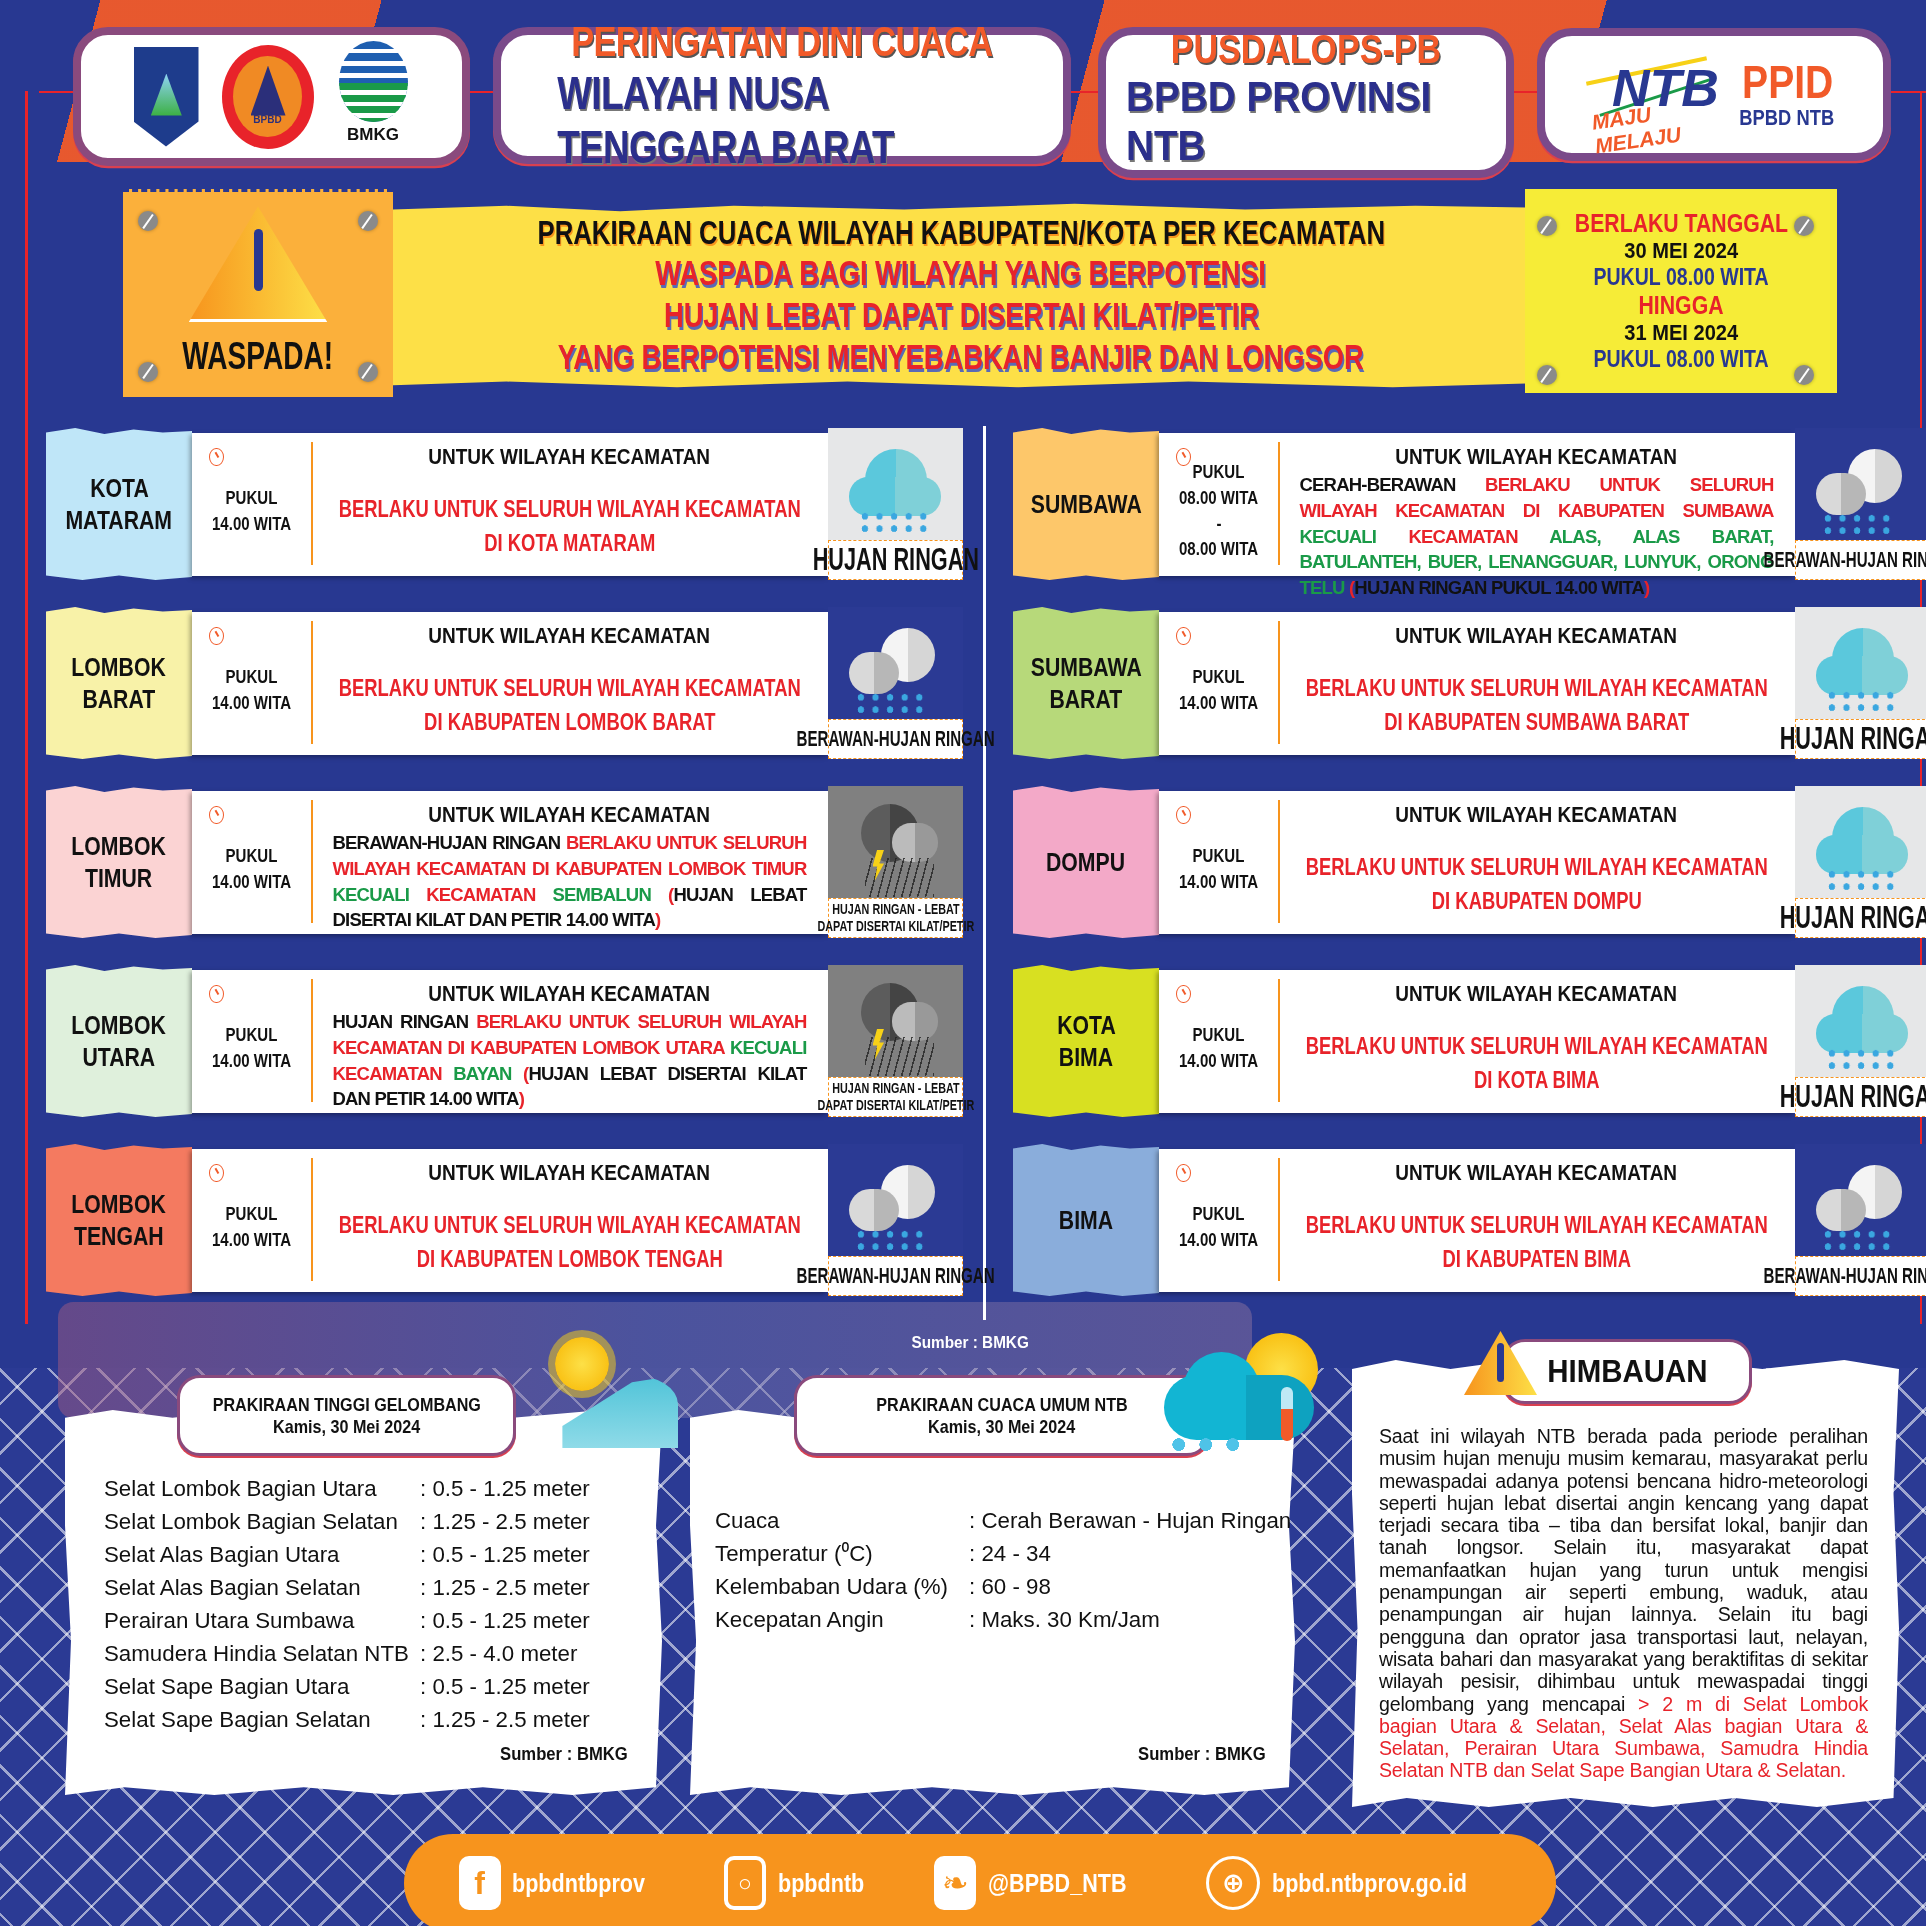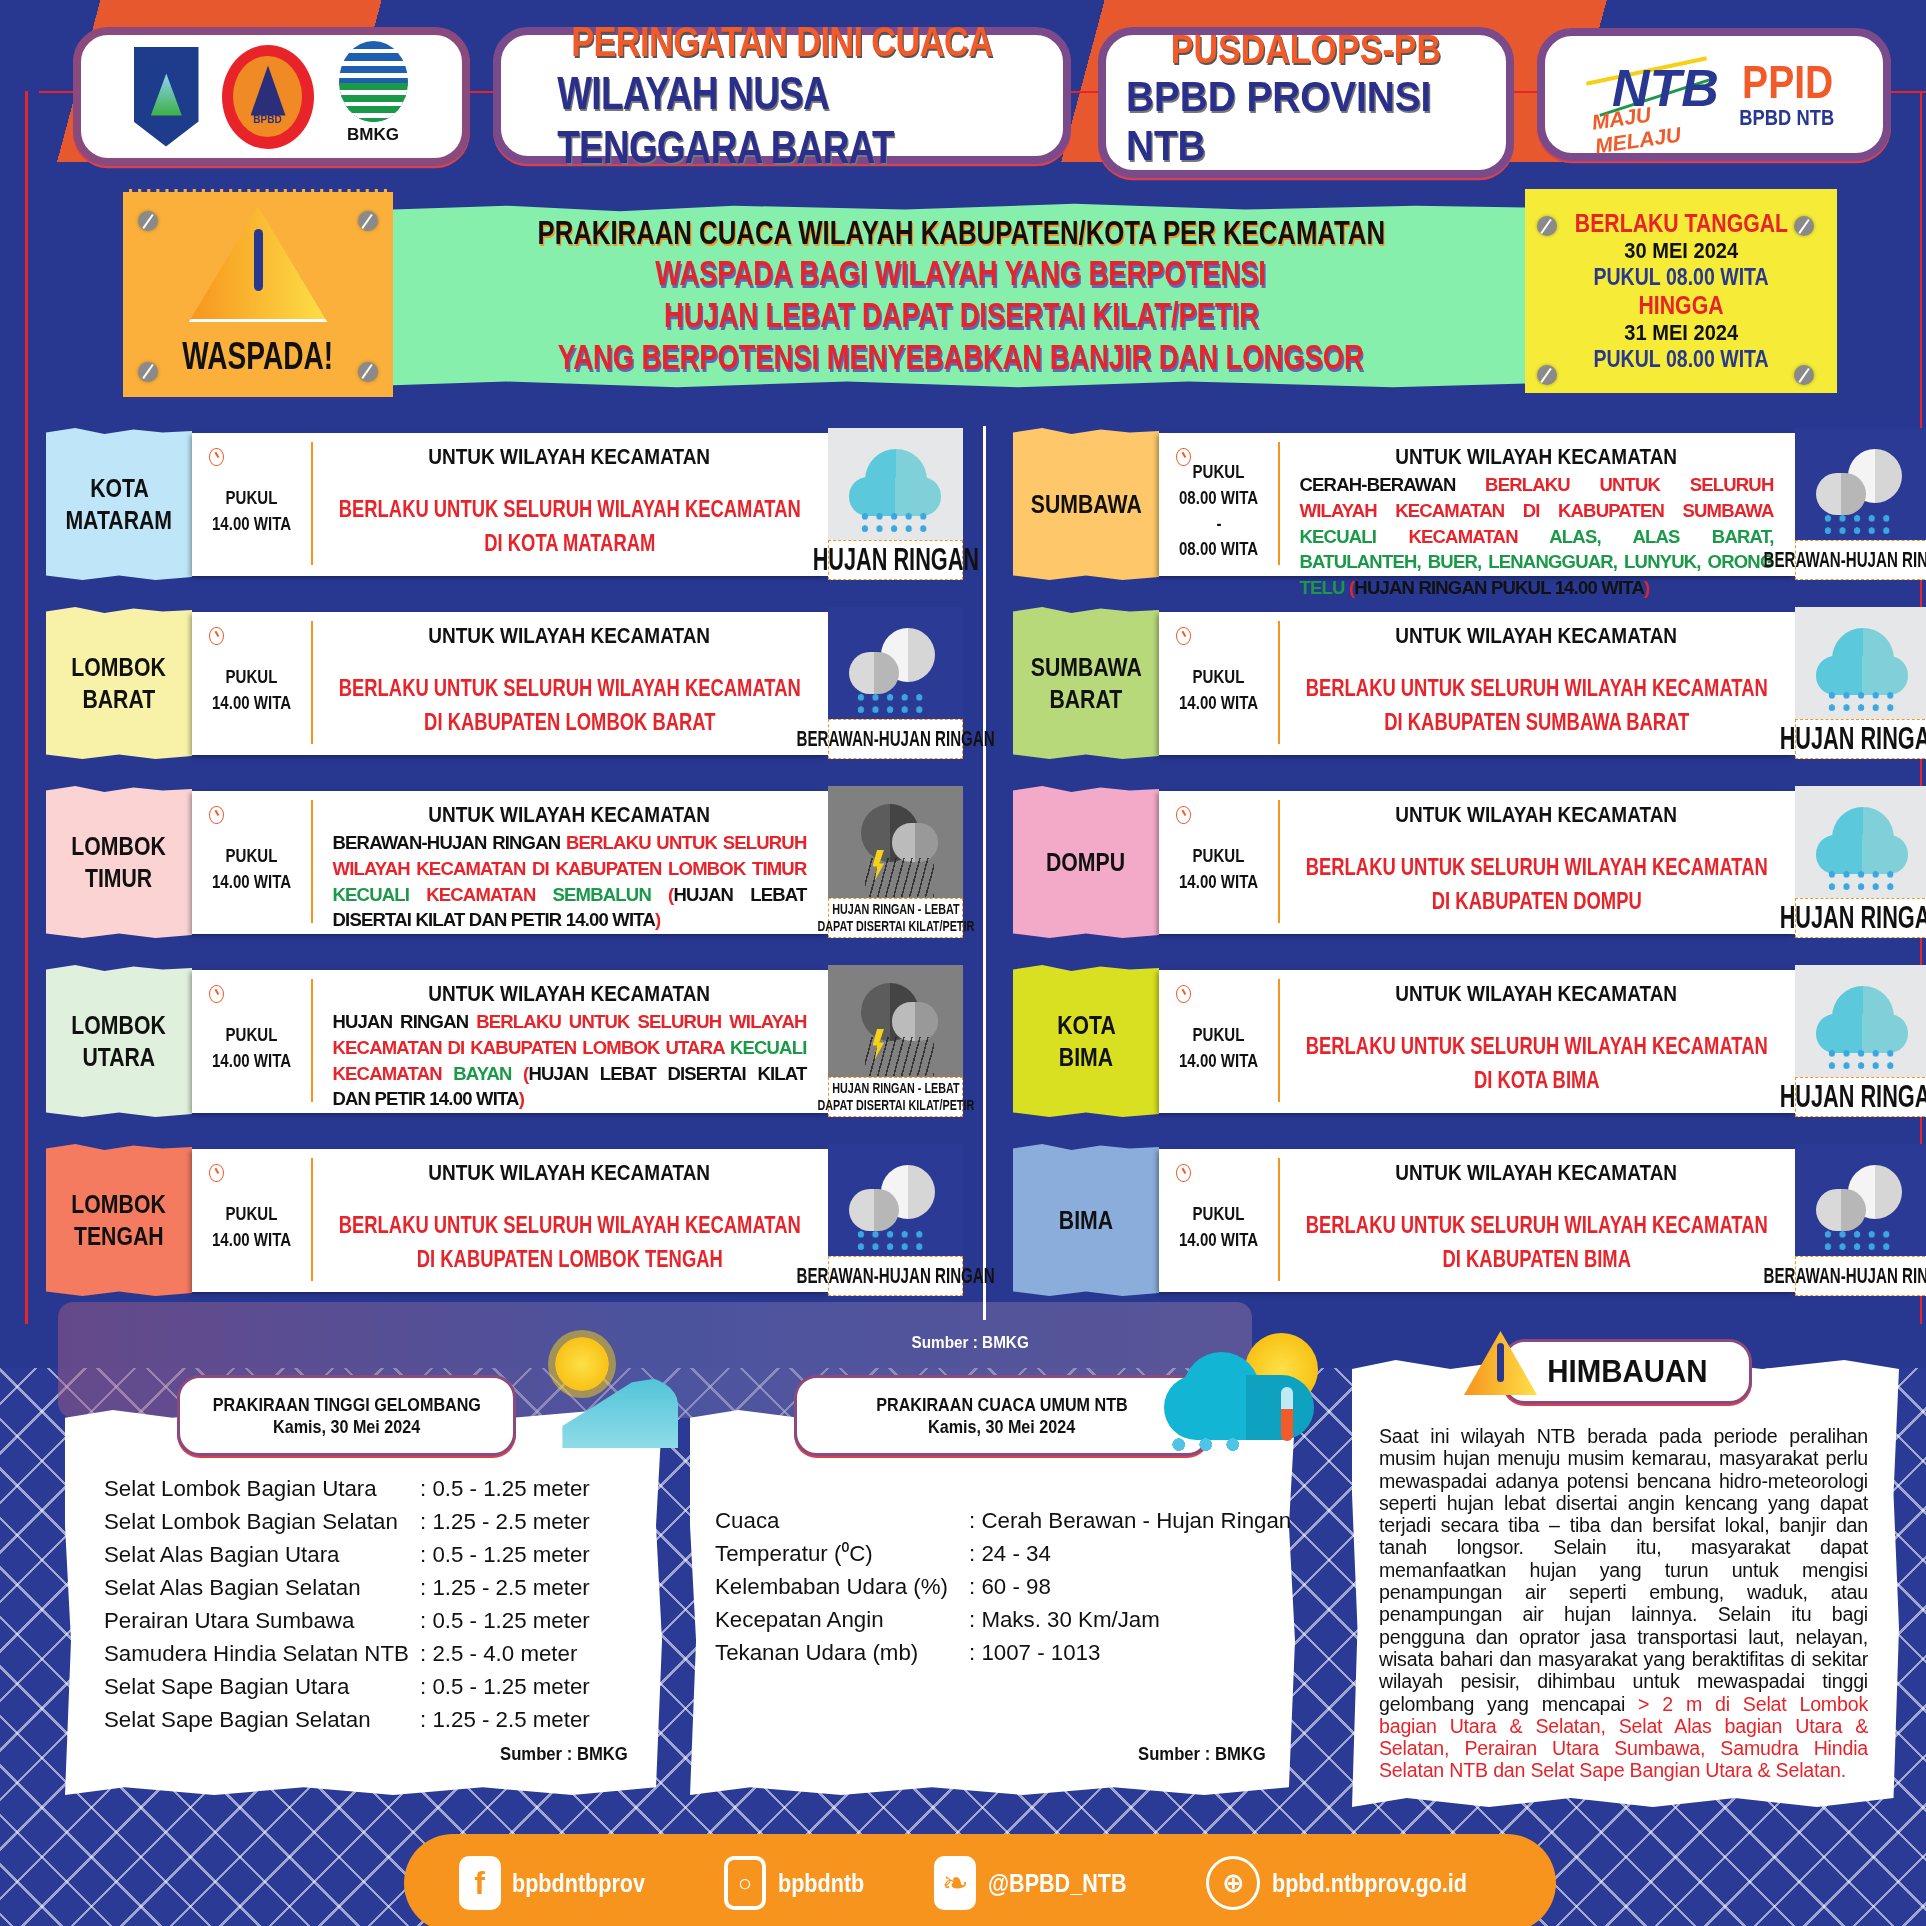--- a/index.html
+++ b/index.html
@@ -100,21 +100,21 @@
     clip-path: polygon(50% 0,100% 100%,0 100%);
     position: relative; border-bottom: 3.9px solid #fff;
   }
   .warn-tri::after { content:""; position:absolute; left:65px; top:23px; width:9.2px; height:62px; background:#283891; border-radius: 4.6px; }
   .waspada-label { font-size: 39px; font-weight: 700; color:#111; transform: scaleX(0.72); }
   .screw { position:absolute; width: 20px; height: 20px; border-radius:50%; background:#8a8a8a; box-shadow: 0 0 3.9px rgba(0,0,0,0.3); }
   .screw::after { content:""; position:absolute; left:8.5px; top:1.5px; width:2.3px; height:17px; background:#fff; transform: rotate(35deg); }
 
   .main-banner {
     position: absolute; left: 393px; top: 202px; width: 1136px; height: 187px;
-    background: #86efac; display:flex; flex-direction:column; align-items:center; justify-content:center;
+    background: #fde047; display:flex; flex-direction:column; align-items:center; justify-content:center;
     clip-path: polygon(0 4%,10% 2%,20% 5%,30% 2%,45% 4%,60% 1%,75% 4%,90% 2%,100% 3%,100% 97%,88% 99%,70% 96%,55% 99%,40% 96%,25% 99%,10% 96%,0 98%);
   }
   .mb-line { font-weight: 700; line-height: 1.2; transform: scaleX(0.78); white-space: nowrap; }
   .mb-black { font-size: 33px; color: #111; text-shadow: 1.5px 2.3px 0 #f7941d; }
   .mb-red { font-size: 35px; color: #e8232a; text-shadow: 1.9px 2.7px 0 #5a6ab5; }
 
   .date-box {
     position: absolute; left: 1525px; top: 189px; width: 312px; height: 204px;
     background: #f6ec37; display:flex; flex-direction:column; align-items:center; justify-content:center;
   }
@@ -710,24 +710,20 @@
       <span class="k">Temperatur (⁰C)</span>
       <span>: 24 - 34</span>
     </div>
   <div class="kv-row">
       <span class="k">Kelembaban Udara (%)</span>
       <span>: 60 - 98</span>
     </div>
   <div class="kv-row">
       <span class="k">Kecepatan Angin</span>
       <span>: Maks. 30 Km/Jam</span>
-    </div>
-  <div class="kv-row">
-      <span class="k">Tekanan Udara (mb)</span>
-      <span>: 1007 - 1013</span>
     </div>
 </div>
 <div class="sumber-c">Sumber : BMKG</div>
 
 <div class="paper paper-himbauan"></div>
 <div class="panel-tag tag-himbauan">
   <div class="t1">HIMBAUAN</div>
 </div>
 <div class="warn-small"></div>
 <div class="himbauan-text">

